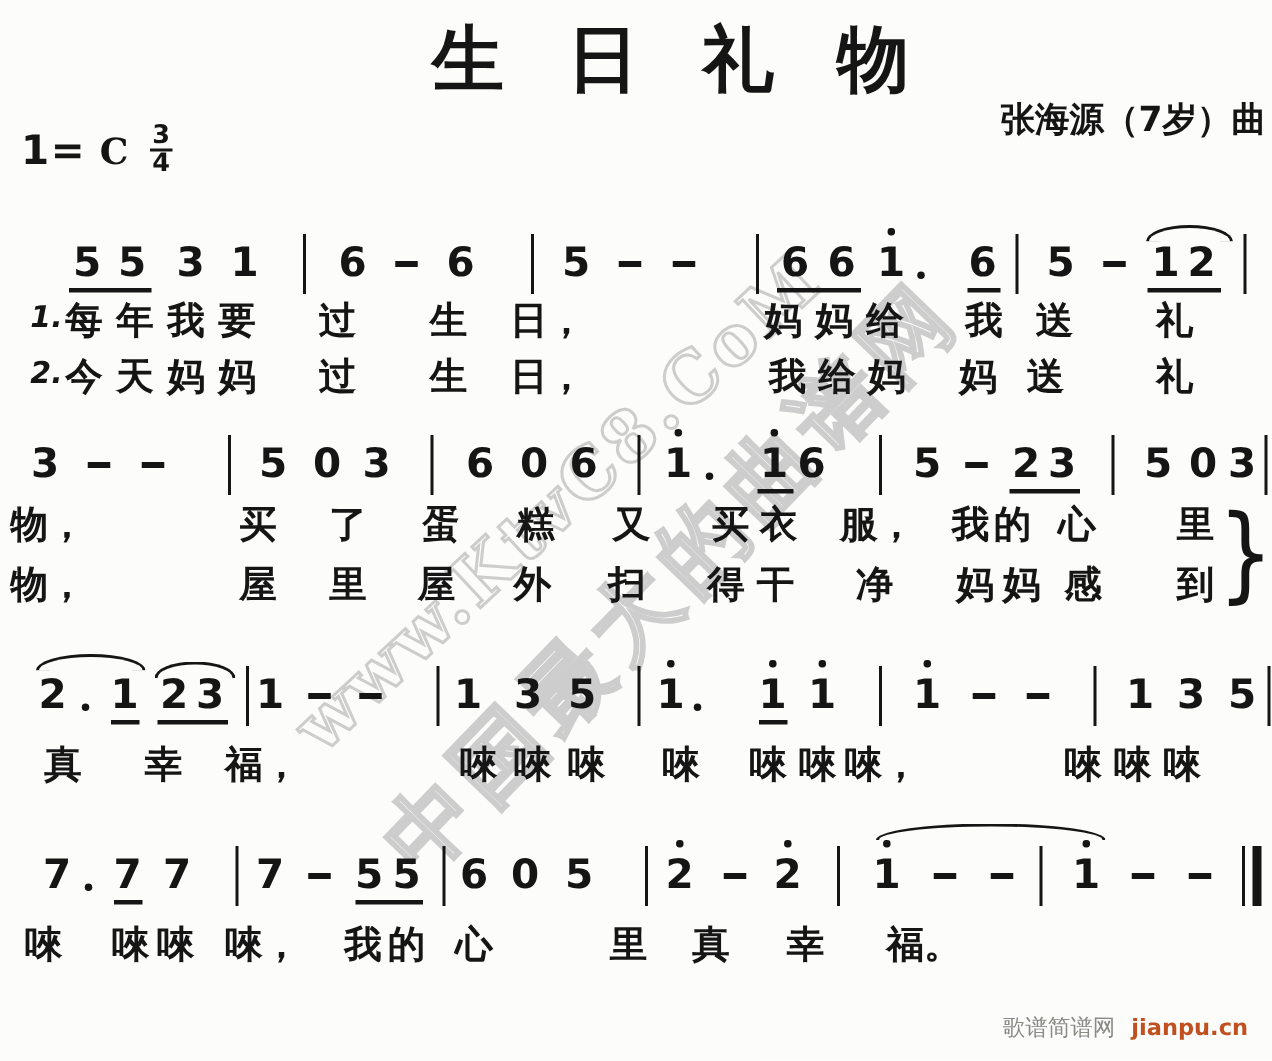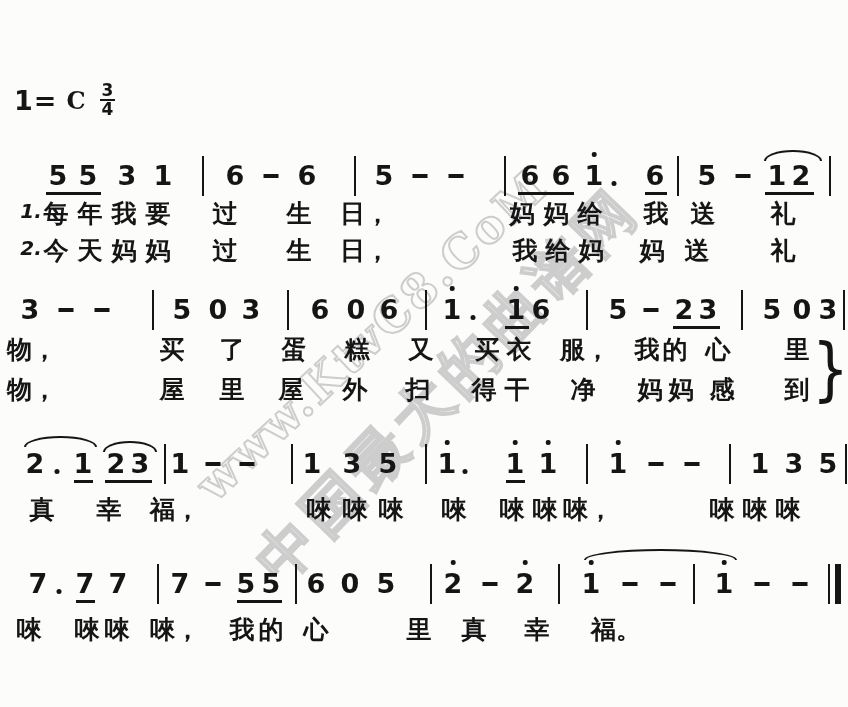--- a/index.html
+++ b/index.html
@@ -47,31 +47,33 @@
   .footer .url{color:#c05020;font-weight:700;margin-left:6px;}
 </style>
 </head>
 <body>
 
 <div class="sheet">
 
   <div class="wm wm-latin">www.KtvC8.CoM</div>
   <div class="wm wm-cjk">中国最大的曲谱网</div>
 
+  <div class="title">生日礼物</div>
 
   <div class="keysig">
     <span class="tonic">1=</span>
     <span class="keyletter">C</span>
     <span class="frac">
       <span class="num">3</span>
       <span class="den">4</span>
     </span>
   </div>
 
   <div class="credits">
+    <div class="composer">张海源（7岁）曲</div>
   </div>
 
   <div class="score">
       <div class="note" style="left: 58px; top: 162px;">5</div>
       <div class="note" style="left: 88px; top: 162px;">5</div>
       <div class="note" style="left: 127px; top: 162px;">3</div>
       <div class="note" style="left: 163px; top: 162px;">1</div>
       <div class="note" style="left: 235px; top: 162px;">6</div>
       <div class="dash" style="left: 271px; top: 174px;"></div>
       <div class="note" style="left: 307px; top: 162px;">6</div>
@@ -272,14 +274,18 @@
       <div class="lyr" style="left: 175px; top: 616px;">唻，</div>
       <div class="lyr" style="left: 242px; top: 616px;">我</div>
       <div class="lyr" style="left: 271px; top: 616px;">的</div>
       <div class="lyr" style="left: 316px; top: 616px;">心</div>
       <div class="lyr" style="left: 419px; top: 616px;">里</div>
       <div class="lyr" style="left: 474px; top: 616px;">真</div>
       <div class="lyr" style="left: 537px; top: 616px;">幸</div>
       <div class="lyr" style="left: 616px; top: 616px;">福。</div>
     </div>
 
+  <div class="footer">
+    <span class="site">歌谱简谱网</span>
+    <span class="url">jianpu.cn</span>
+  </div>
 
 </div>
 
 </body></html>

